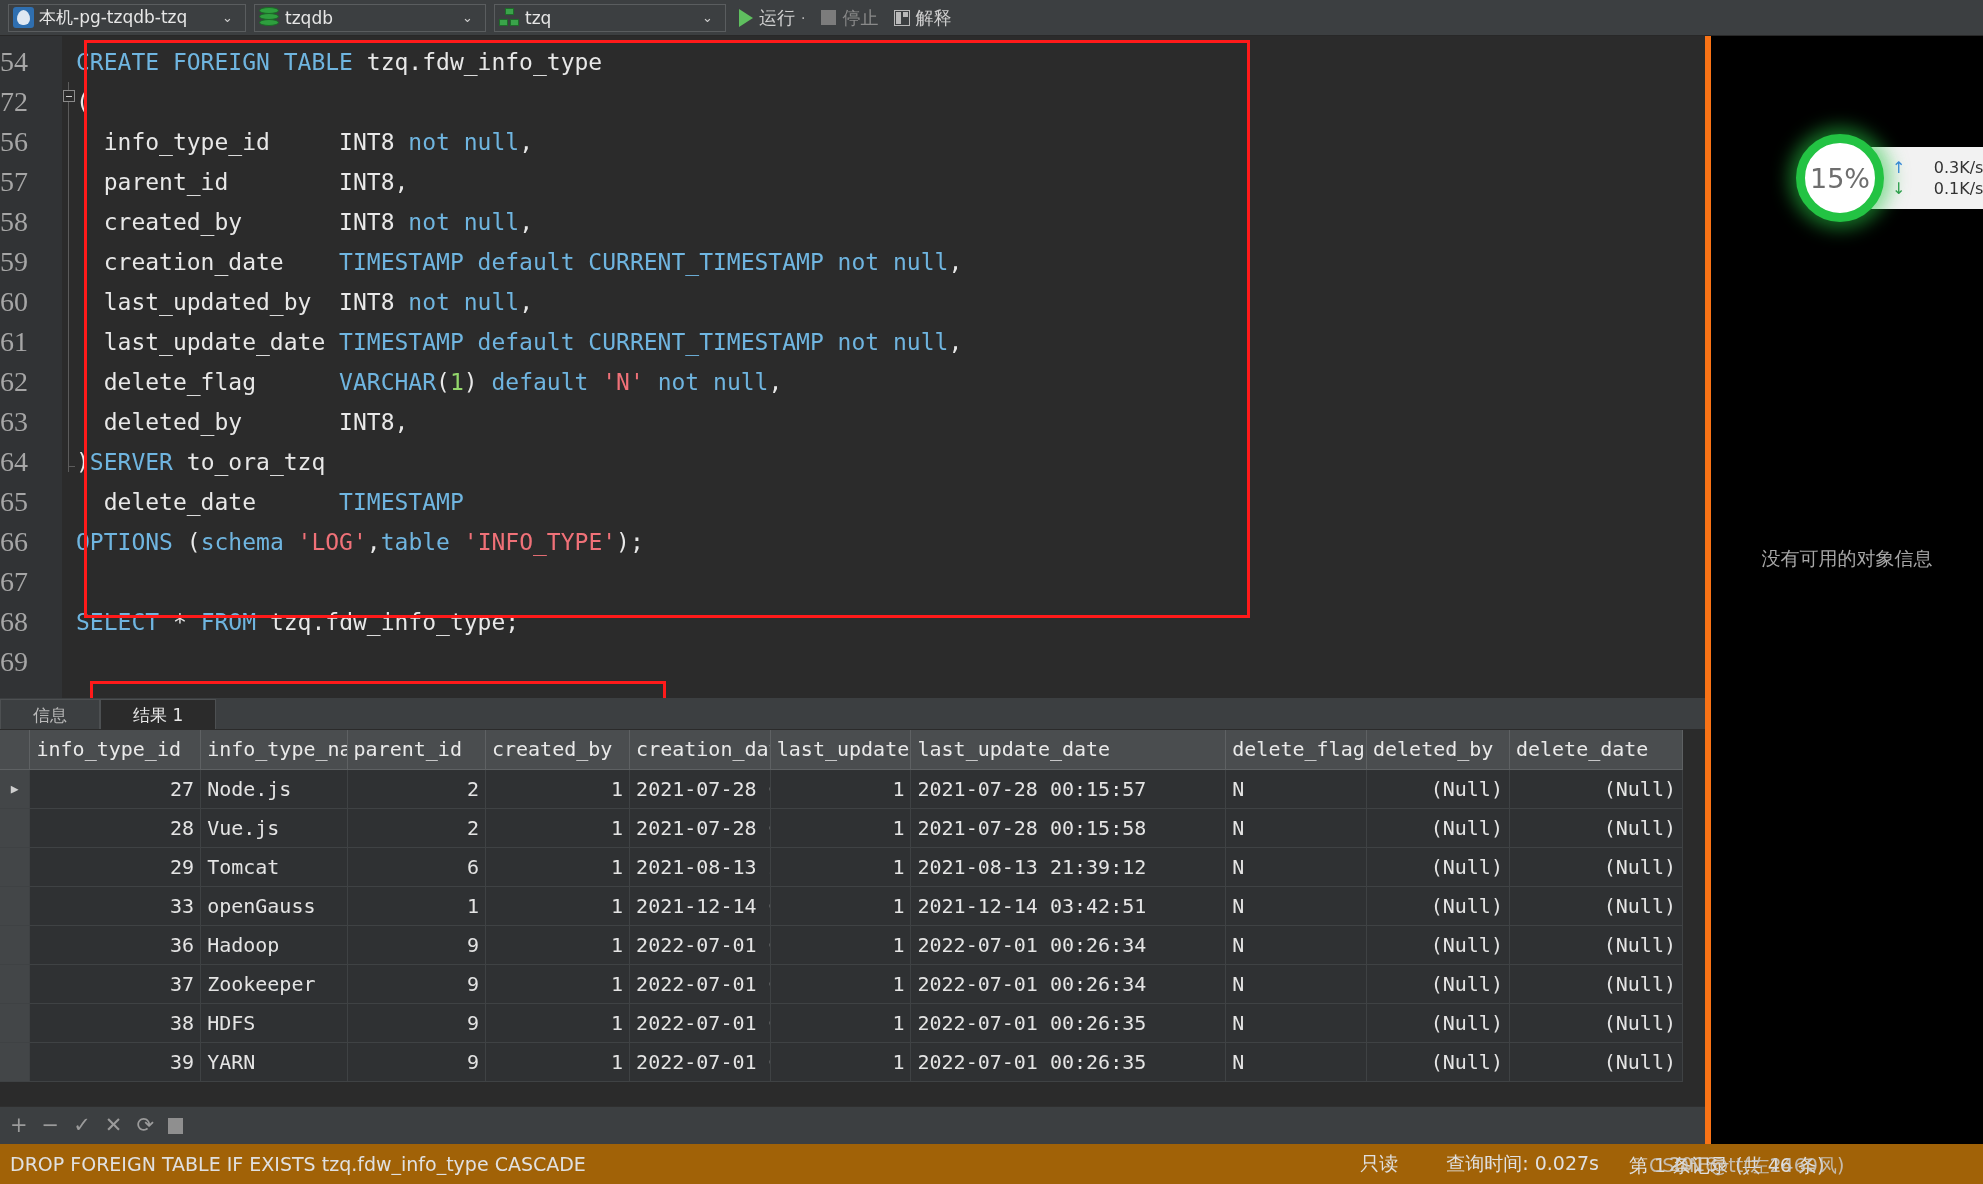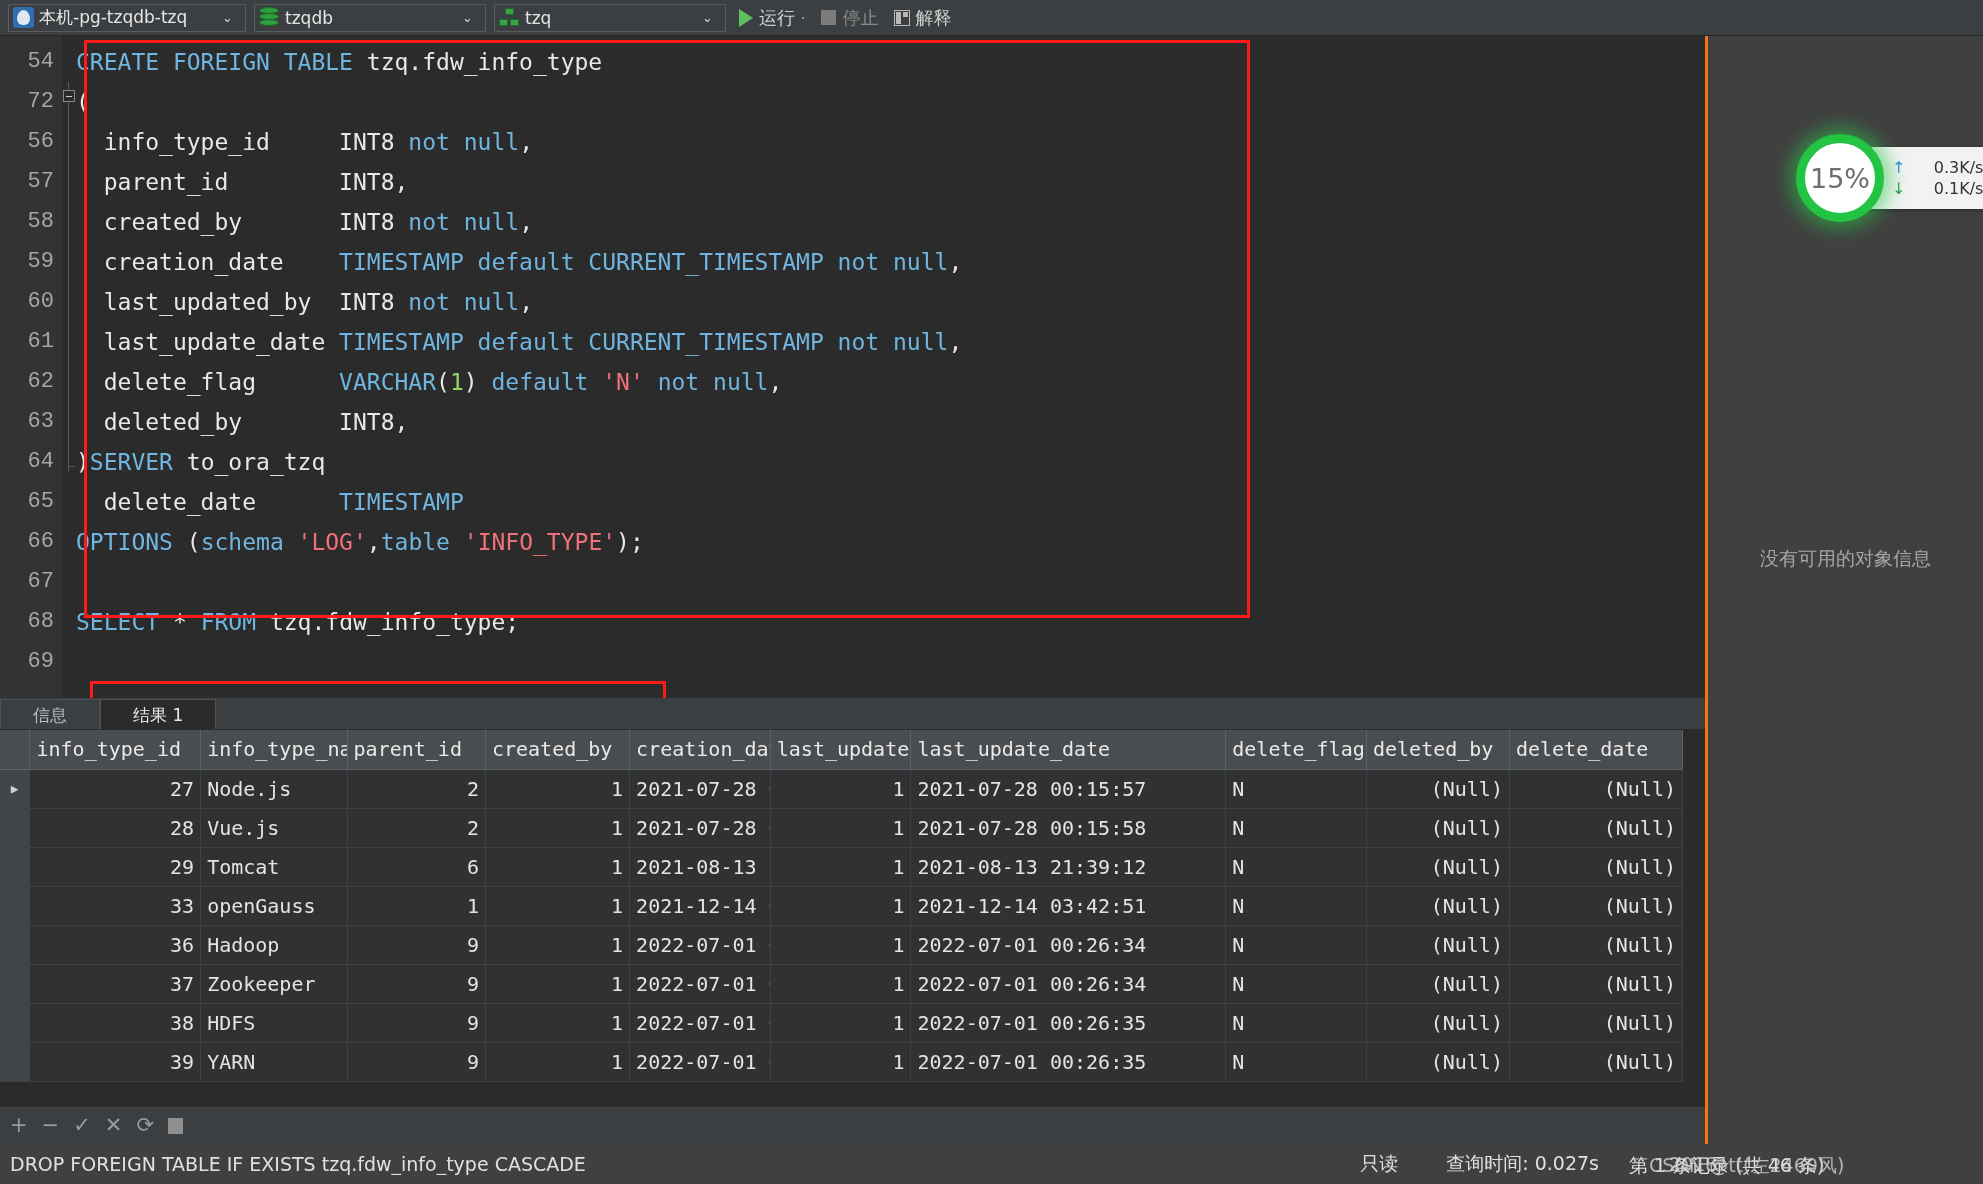--- a/index.html
+++ b/index.html
@@ -77,22 +77,22 @@
     content:""; position:absolute; right:1px; top:1px; width:5px; height:5px; background:#b9b9b9;
   }
 
   
   .editor-wrap {
     position: absolute; left: 0; top: 36px; width: 1705px; height: 662px;
     background: #2b2b2b; display: flex;
   }
   .gutter {
     width: 62px; background: #313335; color: #a6a6a6;
-    font-family: Liberation Mono, monospace; font-size: 22px;
-    text-align: right; padding-top: 6px; user-select: none;
+    font-family: Liberation Serif, serif; font-size: 28px;
+    text-align: left; padding-top: 6px; user-select: none;
   }
   .gutter div { height: 40px; line-height: 40px; padding-right: 8px; }
   .code-area {
     position: relative; flex: 1; padding-top: 6px; overflow: hidden;
     font-family: "DejaVu Sans Mono", monospace; font-size: 23px;
   }
   .code-line { height: 40px; line-height: 40px; white-space: pre; padding-left: 14px; color: #d4d4d4; }
   .kw   { color: #6fb5e0; }
   .num  { color: #93d66b; }
   .str  { color: #f07178; }
@@ -211,35 +211,35 @@
     box-shadow: 6px 0 0 #cfcfcf; }
   .vt-form-ico { width: 22px; height: 19px; border: 2px solid #cfcfcf; position: relative; }
   .vt-form-ico::before { content:""; position:absolute; left:7px; top:3px; width:11px; height:3px; background:#cfcfcf;
     box-shadow: 0 7px 0 #cfcfcf; }
   .vt-form-ico::after { content:""; position:absolute; left:2px; top:3px; width:3px; height:3px; background:#cfcfcf;
     box-shadow: 0 7px 0 #cfcfcf; }
 
   
   .statusbar {
     position: absolute; left: 0; top: 1144px; width: 1983px; height: 40px;
-    background: #404040; display: flex; align-items: center;
+    background: #a16207; display: flex; align-items: center;
     color: #e0e0e0; font-size: 19px;
   }
   .sb-sql { padding-left: 10px; flex: 1; white-space: nowrap; overflow: hidden; }
   .sb-cell { padding: 0 24px; white-space: nowrap; }
   .sb-watermark-wrap { position: relative; width: 360px; height: 40px; }
   .sb-watermark-wrap > span { position: absolute; top: 9px; white-space: nowrap; }
   .wm-a { left: 6px; color: #e0e0e0; }
   .wm-b { left: 26px; color: #cbcbcb; opacity: .85; }
   .wm-c { left: 46px; color: #d8d8d8; opacity: .8; }
 
   
   .right-panel {
     position: absolute; left: 1705px; top: 36px; width: 278px; height: 1108px;
-    background: #404040; border-left: 3px solid #f97316;
+    background: #000000; border-left: 6px solid #f97316;
   }
   .no-object {
     position: absolute; left: 50%; transform: translateX(-50%); top: 510px;
     color: #a6a6a6; font-size: 19px; white-space: nowrap;
   }
 
   
   .netmeter { position: absolute; left: 1796px; top: 134px; display: flex; align-items: center; }
   .ring {
     width: 88px; height: 88px; border-radius: 50%;

